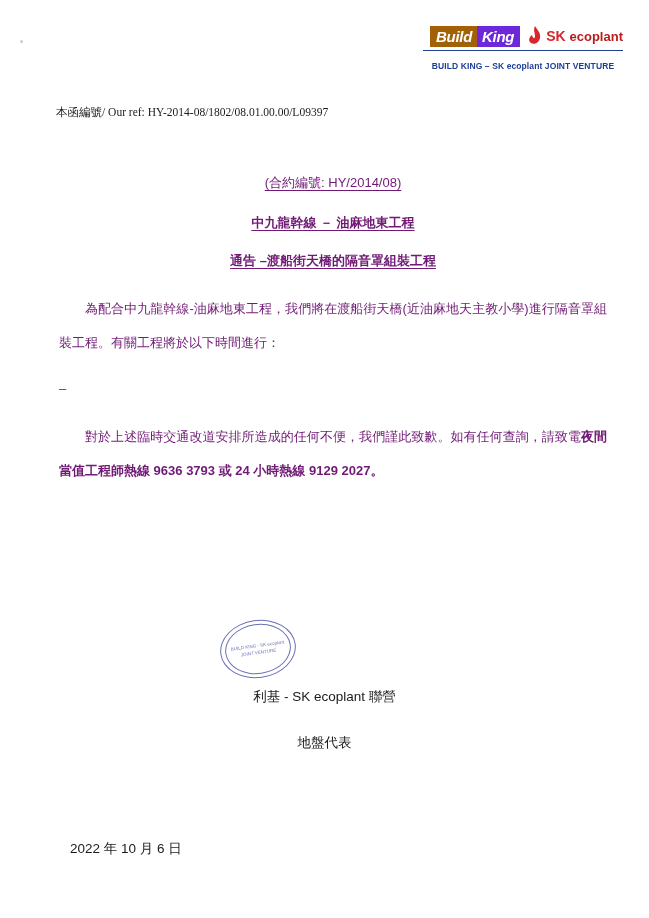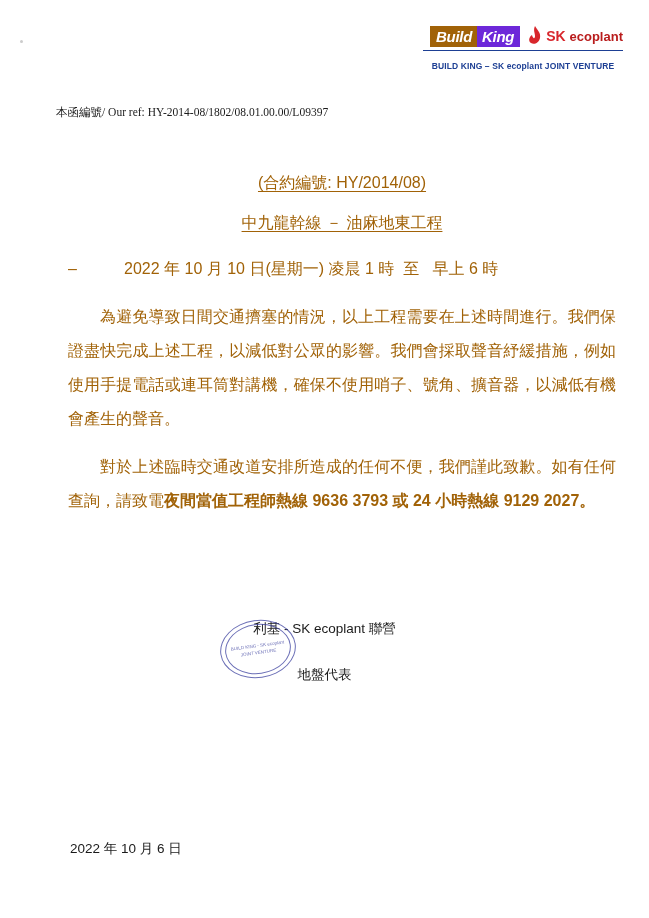--- a/index.html
+++ b/index.html
@@ -104,32 +104,32 @@
     font-size: 11.5px;
     font-family: "Liberation Serif", serif;
     color: #1a1a1a;
     white-space: nowrap;
   }
 
   
   .body-block {
     position: absolute;
     top: 166px;
-    left: 68px;
+    left: 59px;
     width: 548px;
-    font-size: 16px;
-    color: #a16207;
+    font-size: 13px;
+    color: #701a75;
     line-height: 34px;
   }
   .u {
     text-decoration: underline;
     text-underline-offset: 3px;
   }
   .bold {
-    font-weight: normal;
+    font-weight: bold;
   }
   .title-line {
     text-align: center;
     margin-bottom: 4px;
   }
   .title-line.first { margin-bottom: 6px; }
 
   .para {
     text-align: justify;
     text-justify: inter-ideograph;
@@ -191,21 +191,21 @@
     align-items: center;
     justify-content: center;
     flex-direction: column;
     font-size: 4.5px;
   }
   .sig-line {
     font-size: 13.5px;
     margin-bottom: 28px;
     color: #1a1a1a;
   }
-  .sig-line.first { }
+  .sig-line.first { margin-top: 68px; }
 
   
   .date-line {
     position: absolute;
     top: 840px;
     left: 70px;
     font-size: 13.5px;
     color: #1a1a1a;
   }
 
@@ -247,28 +247,30 @@
   <div class="body-block">
 
     <div class="title-line first">
       <span class="u">(合約編號: HY/2014/08)</span>
     </div>
 
     <div class="title-line">
       <span class="u bold">中九龍幹線 － 油麻地東工程</span>
     </div>
 
-
+    <div class="title-line">
+      <span class="u bold">通告 –渡船街天橋的隔音罩組裝工程</span>
+    </div>
+
+    <div class="para">為配合中九龍幹線-油麻地東工程，我們將在渡船街天橋(近油麻地天主教小學)進行隔音罩組裝工程。有關工程將於以下時間進行：</div>
 
     <div class="time-line">
       <span class="time-dash">–</span>
-      <span class="time-text">2022 年 10 月 10 日(星期一) 凌晨 1 時&nbsp; 至&nbsp;&nbsp; 早上 6 時</span>
-    </div>
-
-    <div class="para">為避免導致日間交通擠塞的情況，以上工程需要在上述時間進行。我們保證盡快完成上述工程，以減低對公眾的影響。我們會採取聲音紓緩措施，例如使用手提電話或連耳筒對講機，確保不使用哨子、號角、擴音器，以減低有機會產生的聲音。</div>
+    </div>
+
 
     <div class="para"><span>對於上述臨時交通改道安排所造成的任何不便，我們謹此致歉。如有任何查詢，請致電</span><span class="hotline-strong">夜間當值工程師熱線 9636 3793 或 24 小時熱線 9129 2027。</span></div>
 
   </div>
 
   <div class="sig-area">
     <div class="chop">
       <div class="chop-inner">
         <span>BUILD KING - SK ecoplant</span>
         <span>JOINT VENTURE</span>

